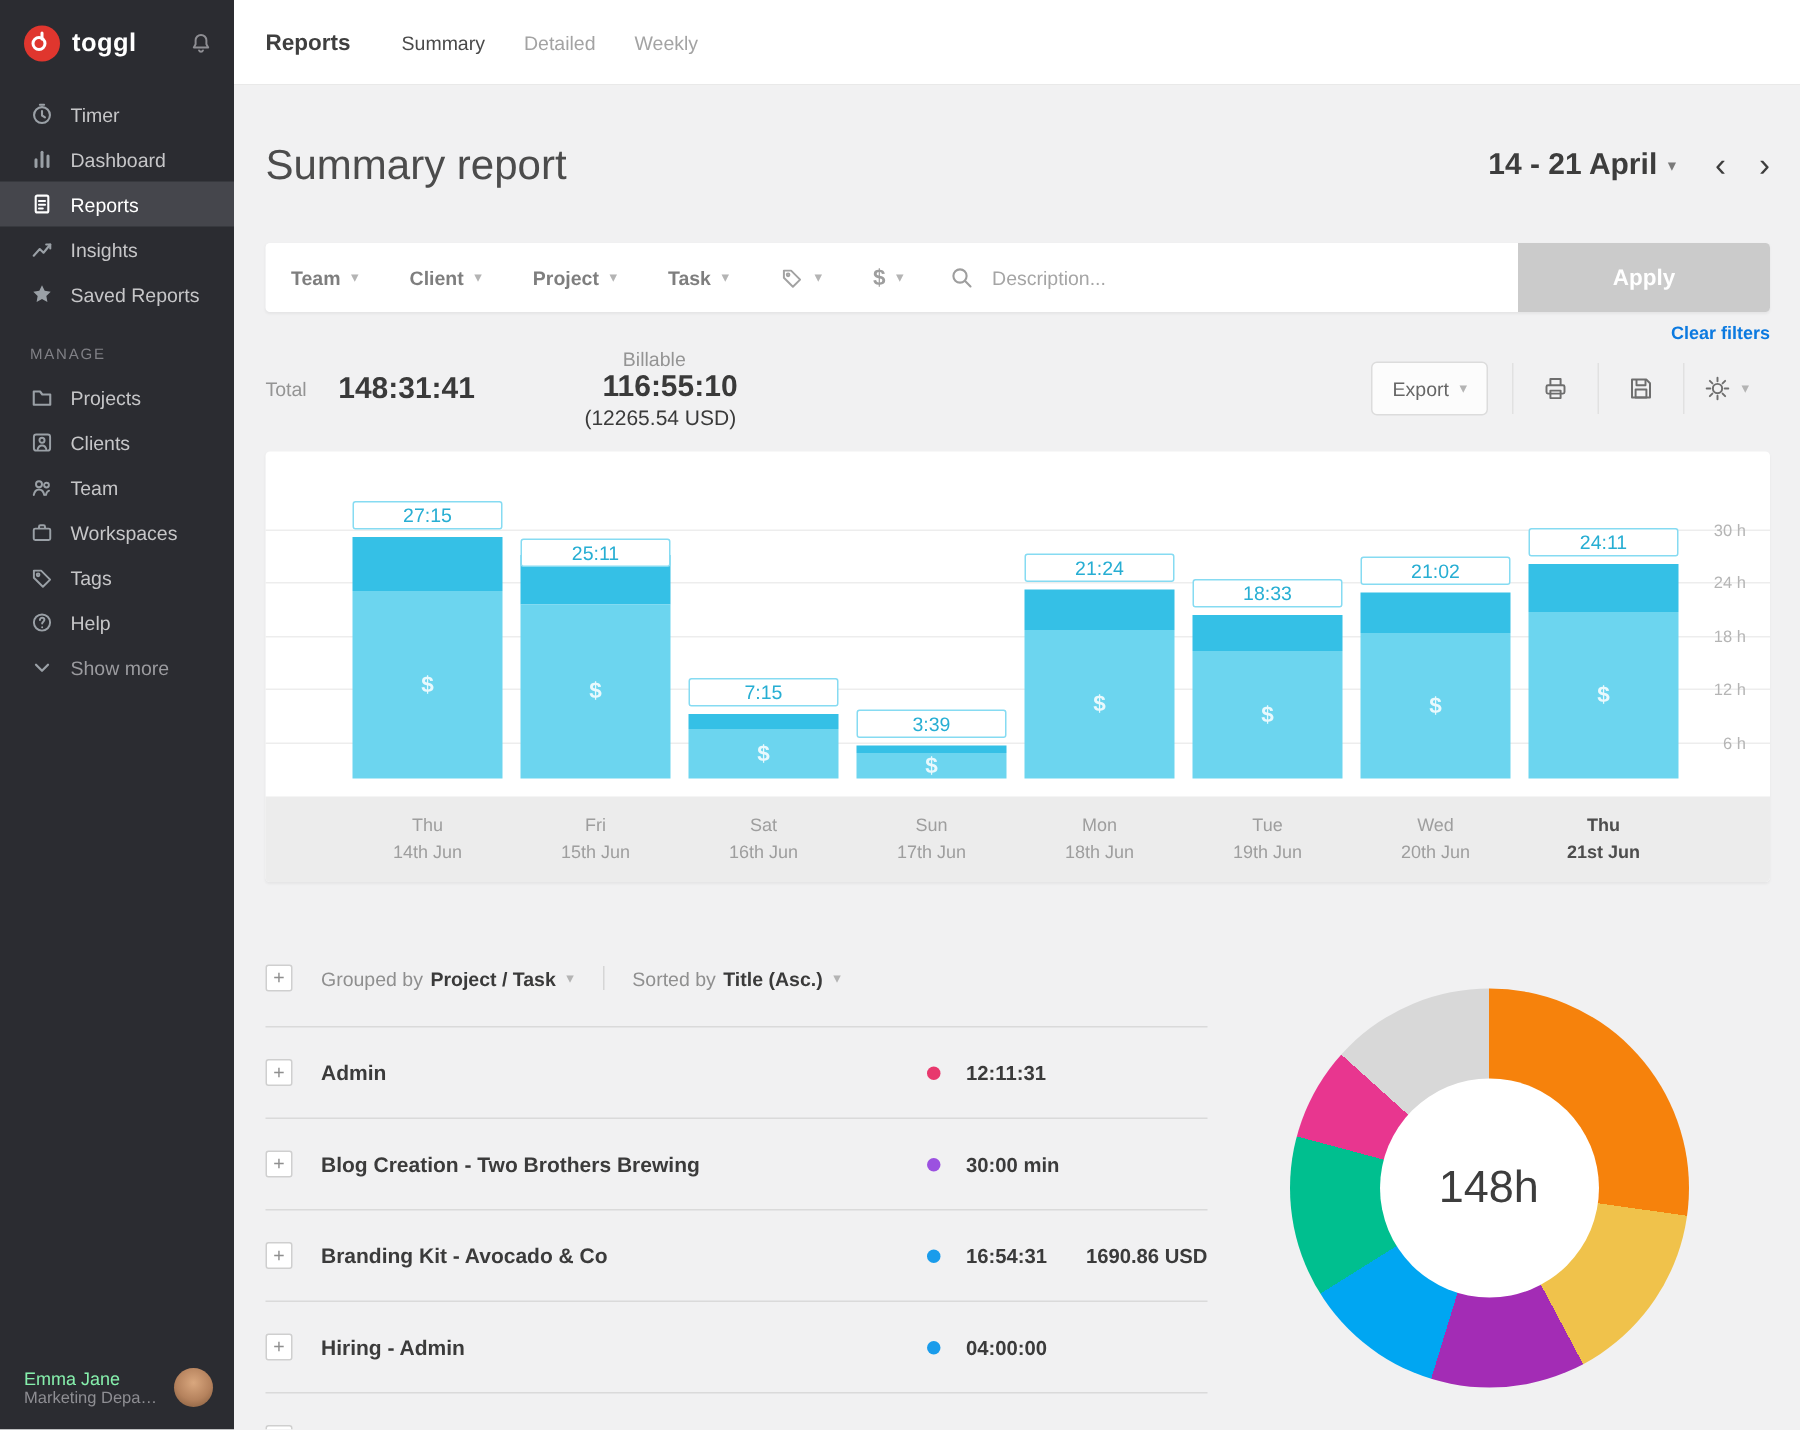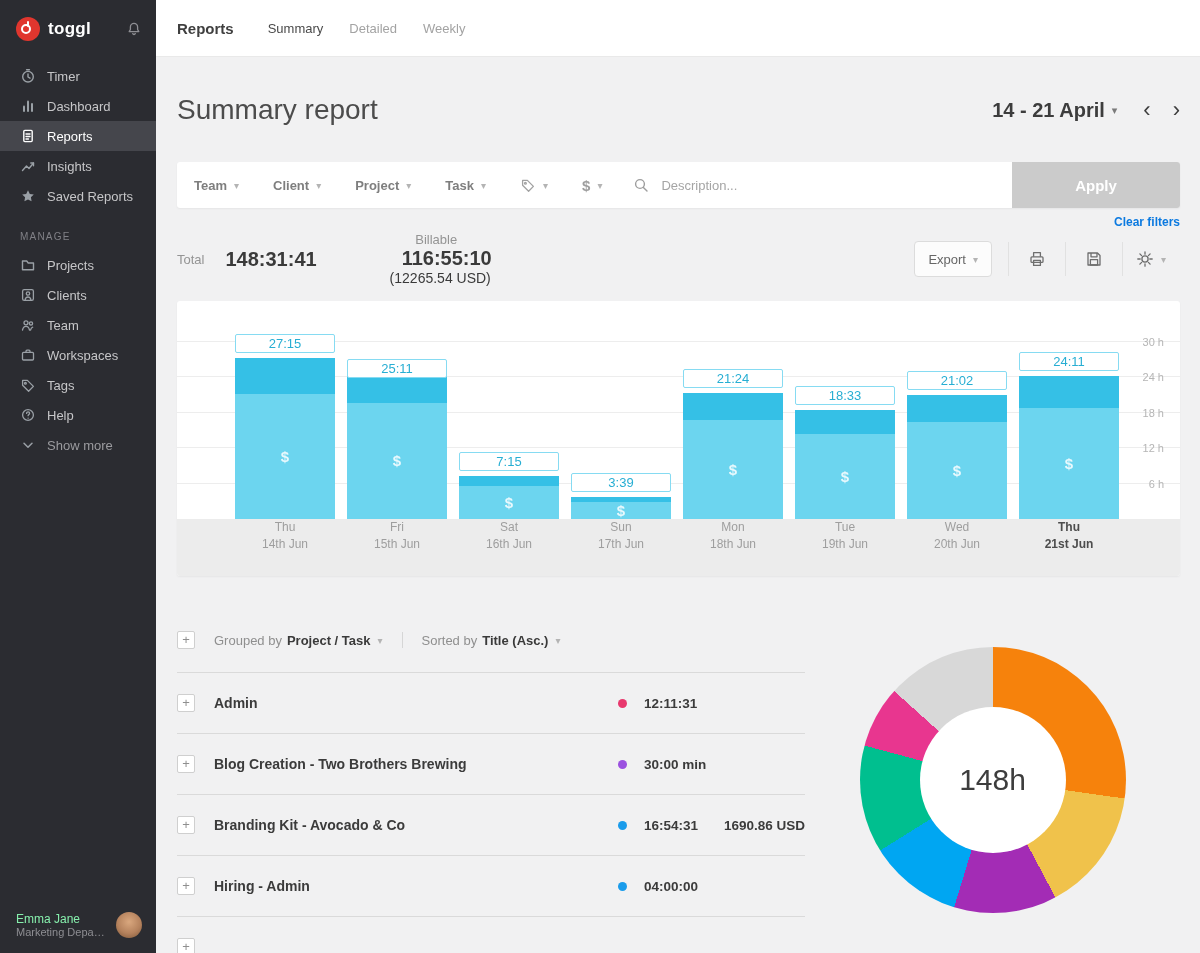--- a/index.html
+++ b/index.html
@@ -66,31 +66,31 @@
   .billable-group{margin-left:64px;display:flex;align-items:center;flex-direction:column;}
   .t-usd{font-size:14px;color:#3a3a3a;margin-left:8px;}
   .toolbar{margin-left:auto;display:flex;align-items:center;}
   .export-btn{height:34px;display:flex;align-items:center;padding:0 13px;background:#fcfcfc;border:1px solid #dcdcdc;
               border-radius:4px;color:#666;font-size:13px;cursor:pointer;margin-right:16px;}
   .tool-cell{width:56px;height:34px;display:flex;align-items:center;justify-content:center;border-left:1px solid #e1e1e1;cursor:pointer;}
   .tool-cell:last-child{border-right:1px solid transparent;}
 
   
   .chart-card{margin-top:20px;background:#fff;border-radius:3px;box-shadow:0 1px 2px rgba(0,0,0,.05);}
-  .plot-wrap{position:relative;height:200px;padding:18px 0 0 52px;}
+  .plot-wrap{position:relative;height:200px;padding:18px 0 12px 52px;}
   .gridline{position:absolute;left:0;right:0;height:1px;background:#ededed;}
   .ylab{position:absolute;right:16px;font-size:11px;color:#b5b5b5;}
   .plot{position:relative;height:200px;display:flex;z-index:1;}
   .slot{width:112px;height:200px;position:relative;flex:none;}
   .bar{position:absolute;bottom:0;left:6px;width:100px;display:flex;flex-direction:column;cursor:pointer;}
   .seg-bottom{display:flex;align-items:center;justify-content:center;color:rgba(255,255,255,.85);
               font-size:15px;font-weight:bold;}
   .vbox{position:absolute;left:6px;width:100px;height:19px;line-height:17px;background:#fff;border:1px solid #86dbf2;
         color:#27aed3;font-size:13px;text-align:center;box-sizing:border-box;border-radius:2px;z-index:2;}
-  .xlabels{display:flex;padding-left:52px;background:#ececec;height:57px;border-radius:0 0 3px 3px;}
+  .xlabels{display:flex;padding-left:52px;background:#ececec;height:57px;align-items:center;border-radius:0 0 3px 3px;}
   .xlab{width:112px;text-align:center;font-size:12px;color:#9e9e9e;line-height:1.45;flex:none;}
   .xlab.last{color:#4d4d4d;font-weight:bold;}
 
   
   .bottom{display:flex;margin-top:52px;}
   .rows-col{width:628px;flex:none;}
   .group-row{display:flex;align-items:center;margin-bottom:20px;height:24px;}
   .plus-box{width:18px;height:18px;background:#fff;border:1px solid #cfcfcf;border-radius:2px;color:#8f8f8f;
             font-size:13px;line-height:16px;text-align:center;flex:none;cursor:pointer;box-sizing:border-box;}
   .g-label{font-size:13px;color:#8f8f8f;margin-left:19px;}

